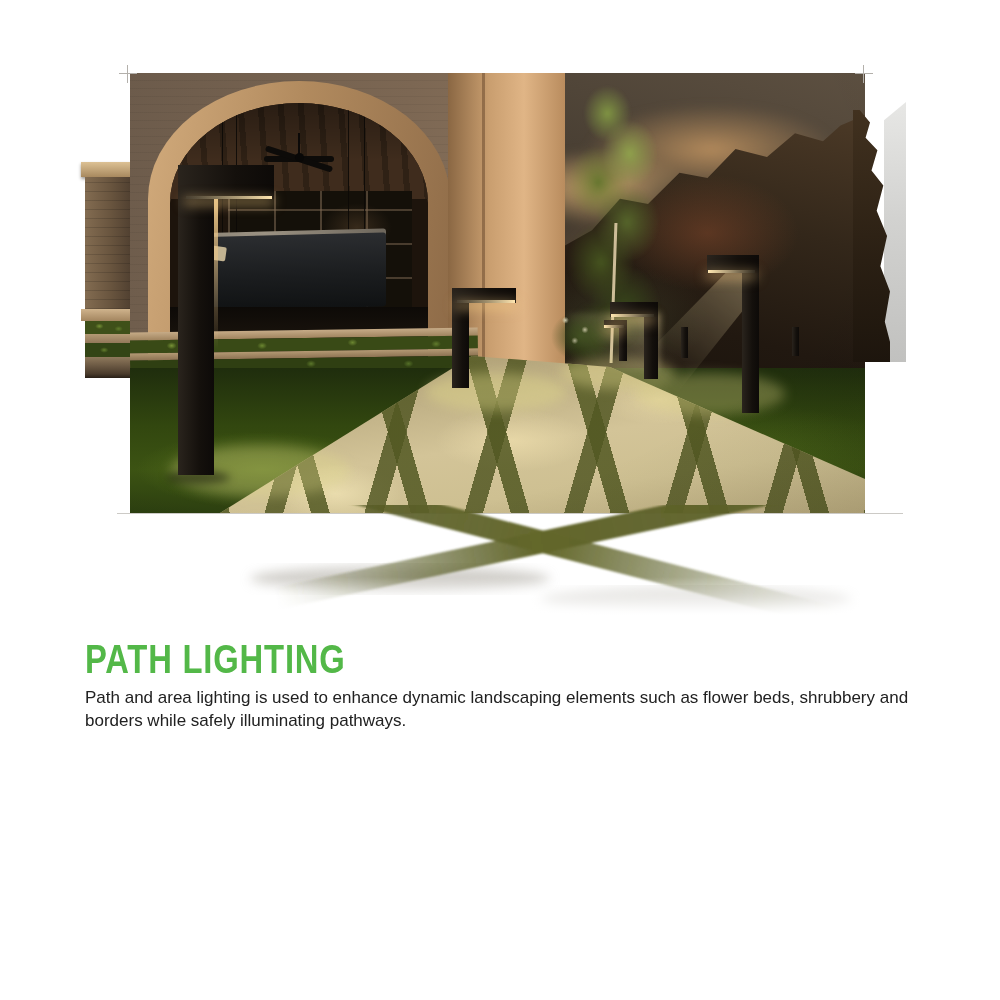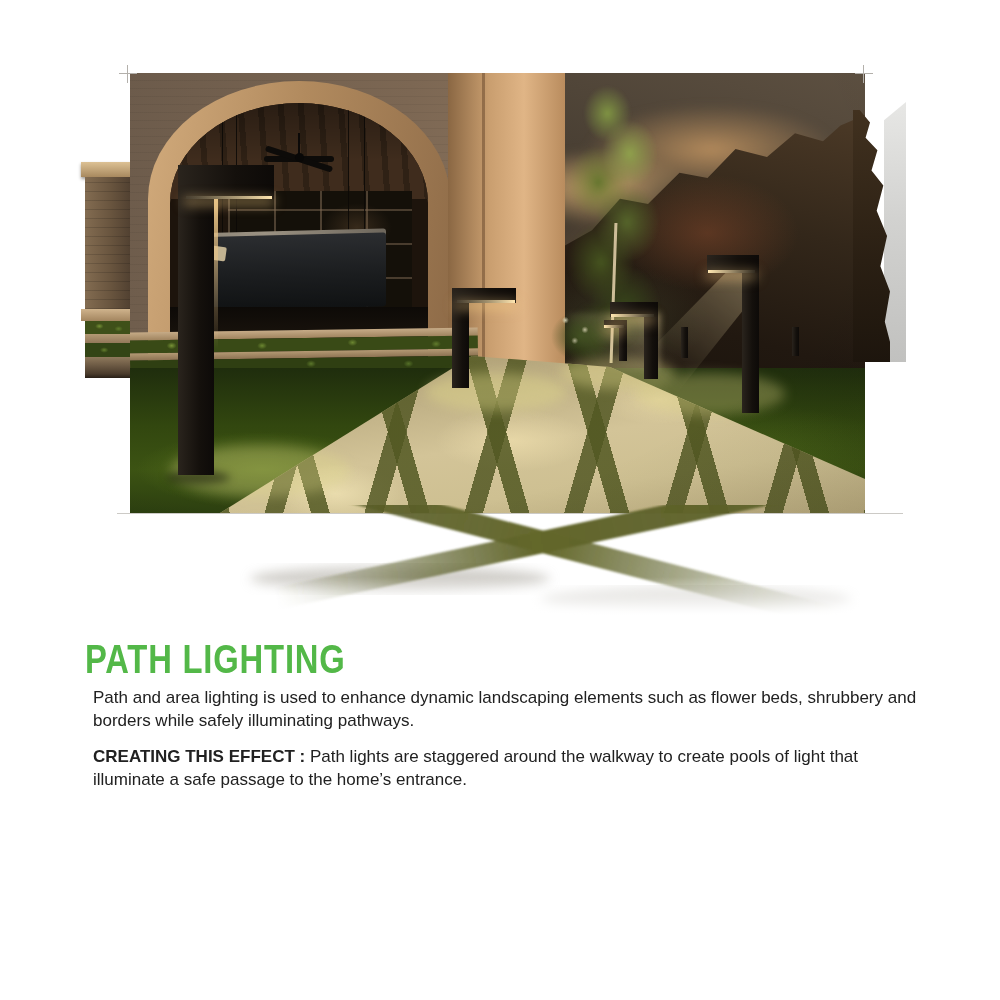--- a/index.html
+++ b/index.html
@@ -181,21 +181,21 @@
   .scene-shade{left:0;top:0;width:735px;height:440px;pointer-events:none;
      background:radial-gradient(900px 600px at 30% 25%,transparent 55%,rgba(12,9,6,.18) 100%);}
 
   
   .x-overlay{left:100px;top:505px;width:760px;height:110px;z-index:3;}
 
   
   .section-title{left:85px;top:636px;margin:0;color:#53b848;font-size:41px;font-weight:700;
      letter-spacing:1px;transform:scaleX(.8);transform-origin:left;white-space:nowrap;}
   .body-copy{left:85px;top:686px;width:840px;color:#212121;font-size:17px;line-height:23px;}
-  .body-copy p{margin:0 0 13px 8px;}
+  .body-copy p{margin:0 0 13px 0;}
   .body-copy .lead-bold{font-weight:700;}
 
   
   .footer{left:0;top:815px;width:1000px;height:185px;background:#f0f0ee;text-align:center;}
   .footer-line1{margin:29px 0 0 0;font-size:34px;font-weight:700;letter-spacing:3px;color:#1e1e1c;
      transform:scaleX(.85);white-space:nowrap;}
   .footer-line1 .accent{color:#53b848;}
   .footer-line2{margin:2px 0 0 0;font-size:70px;font-weight:800;letter-spacing:5px;color:#1b1b19;
      transform:scaleX(.8);white-space:nowrap;}
 </style>
@@ -333,17 +333,16 @@
         </g>
       </g>
       <rect x="0" y="72" width="760" height="38" fill="url(#fadeWhite)"></rect>
     </svg>
   </div>
 
   <h1 class="abs section-title">PATH LIGHTING</h1>
 
   <div class="abs body-copy">
     <p>Path and area lighting is used to enhance dynamic landscaping elements such as flower beds, shrubbery and borders while safely illuminating pathways.</p>
-    <p><span class="lead-bold">CREATING THIS EFFECT :</span><span> Path lights are staggered around the walkway to create pools of light that illuminate a safe passage to the home’s entrance.</span></p>
   </div>
 
 
 </div>
 
 </body></html>

